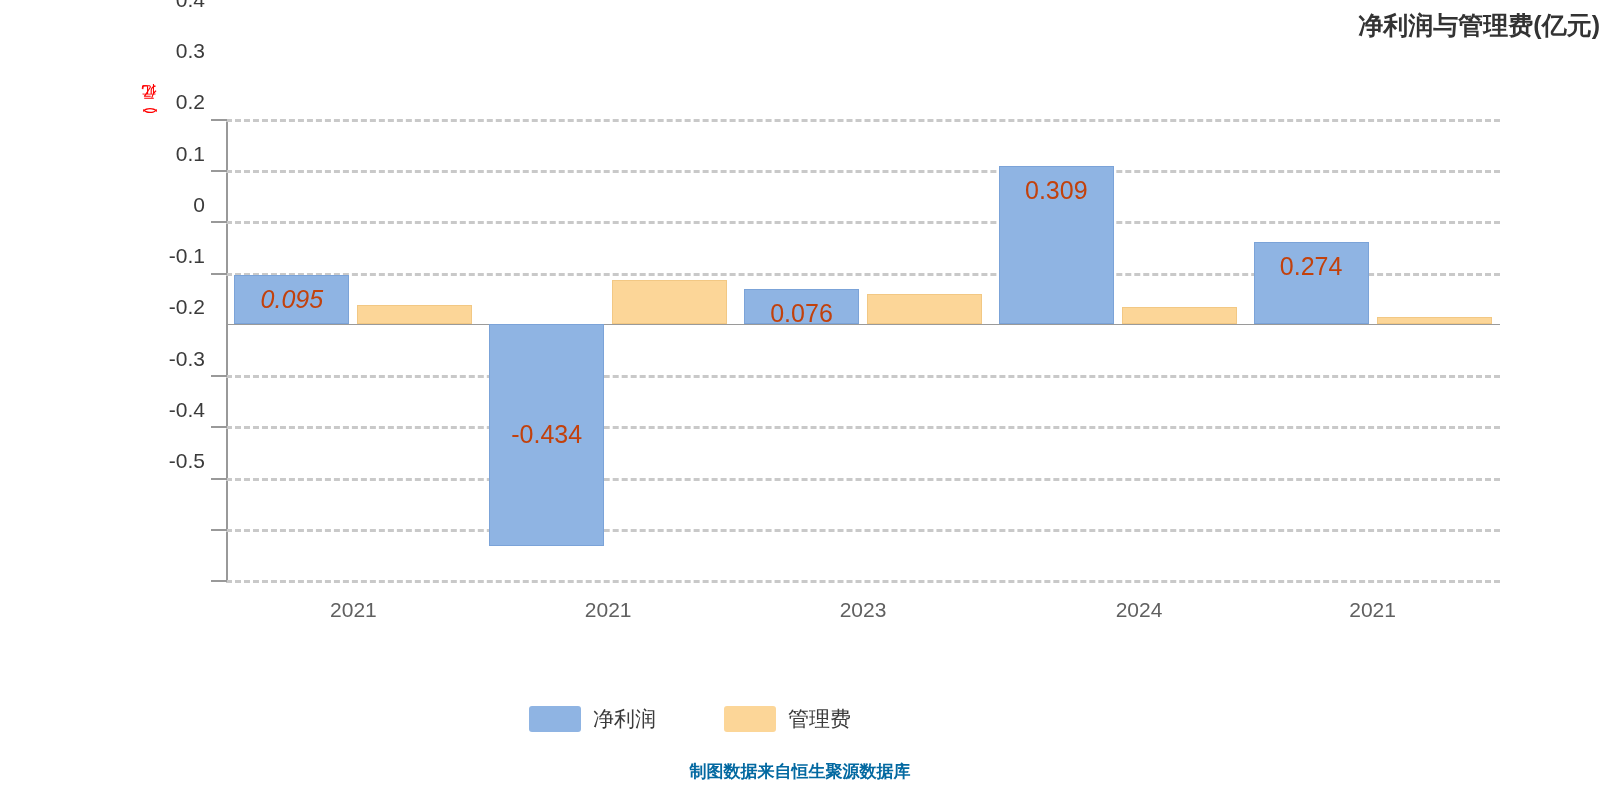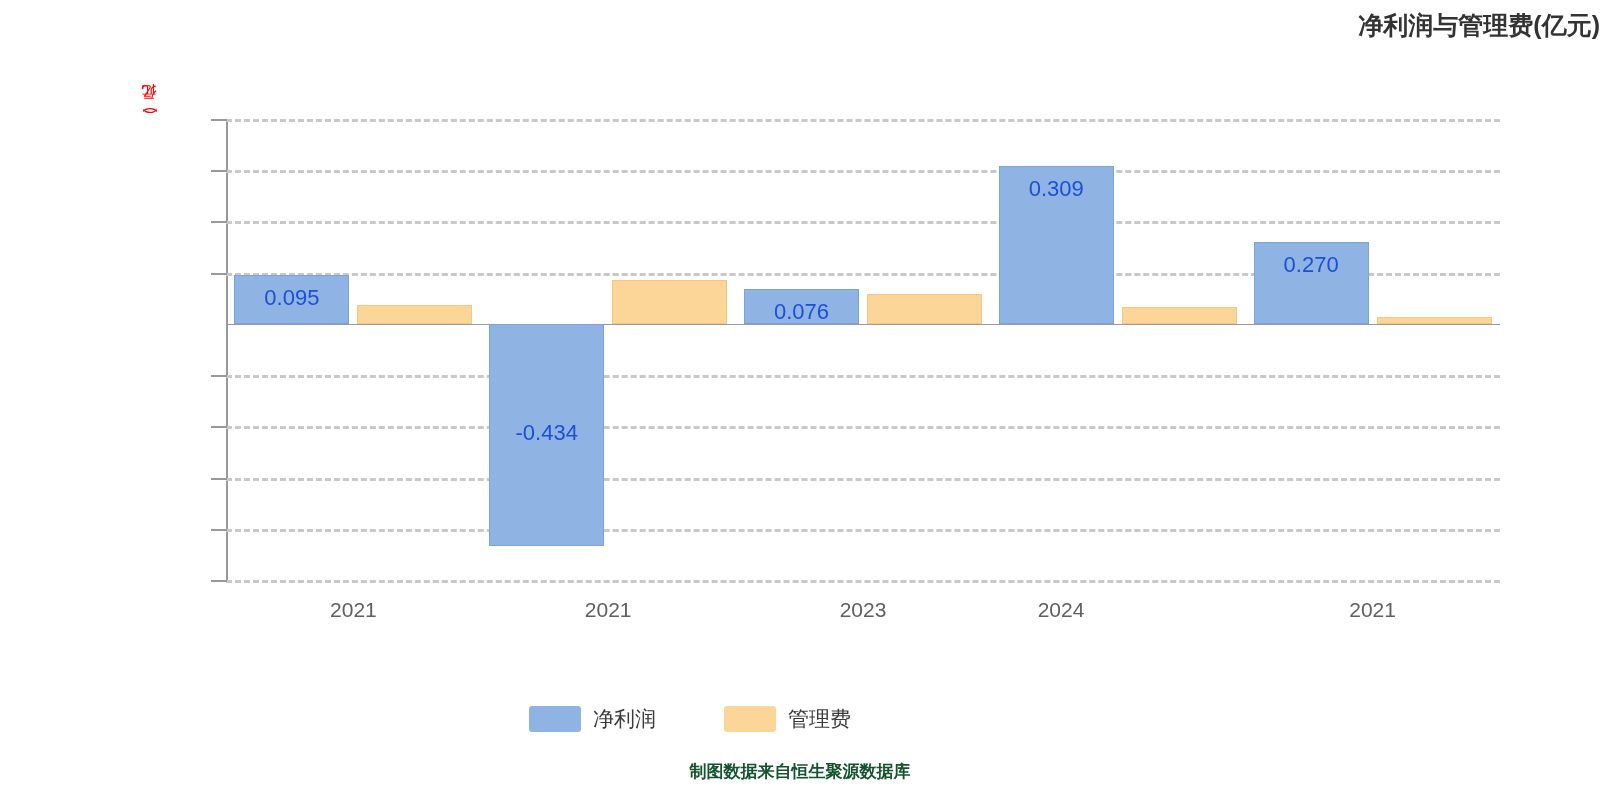--- a/index.html
+++ b/index.html
@@ -112,22 +112,22 @@
     background: #8fb4e3;
     border: 1px solid #7ba3d8;
   }
   .bar.adm {
     background: #fcd698;
     border: 1px solid #f2c884;
   }
 
   .bar-label {
     position: absolute;
-    font-size: 22px;
-    color: #1d4ed8;
+    font-size: 25px;
+    color: #c2410c;
     text-align: center;
     white-space: nowrap;
     transform: translateX(-50%);
   }
 
   
   .x-label {
     position: absolute;
     top: 598px;
     font-size: 21px;
@@ -180,69 +180,81 @@
 <body>
 
 <div class="chart-root">
 
   <div class="chart-title">净利润与管理费(亿元)</div>
 
   <div class="y-unit-label">(亿元)</div>
 
   <div class="y-axis-spine"></div>
 
+  <div class="y-label-holder" id="y-labels">
+      <div class="y-label" style="top: 0px;">0.4</div>
+      <div class="y-label" style="top: 51.2222px;">0.3</div>
+      <div class="y-label" style="top: 102.444px;">0.2</div>
+      <div class="y-label" style="top: 153.667px;">0.1</div>
+      <div class="y-label" style="top: 204.889px;">0</div>
+      <div class="y-label" style="top: 256.111px;">-0.1</div>
+      <div class="y-label" style="top: 307.333px;">-0.2</div>
+      <div class="y-label" style="top: 358.556px;">-0.3</div>
+      <div class="y-label" style="top: 409.778px;">-0.4</div>
+      <div class="y-label" style="top: 461px;">-0.5</div>
+    </div>
 
   <div class="plot-wrap" id="plot">
       <div class="grid-line" style="top: 0px;"></div>
       <div class="grid-line" style="top: 51.2222px;"></div>
       <div class="grid-line" style="top: 102.444px;"></div>
       <div class="grid-line" style="top: 153.667px;"></div>
       <div class="grid-line zero" style="top: 204.889px;"></div>
       <div class="grid-line" style="top: 256.111px;"></div>
       <div class="grid-line" style="top: 307.333px;"></div>
       <div class="grid-line" style="top: 358.556px;"></div>
       <div class="grid-line" style="top: 409.778px;"></div>
       <div class="grid-line" style="top: 461px;"></div>
       <div class="bar net" style="left: 8.4px; top: 156.228px; width: 115px; height: 48.6611px;"></div>
-      <div class="bar-label" style="left: 65.9px; top: 166.228px;">0.095</div>
+      <div class="bar-label" style="left: 65.9px; top: 166.228px; font-style: italic;">0.095</div>
       <div class="bar adm" style="left: 131.4px; top: 186.449px; width: 115px; height: 18.44px;"></div>
       <div class="bar net" style="left: 263.2px; top: 204.889px; width: 115px; height: 222.304px;"></div>
       <div class="bar-label" style="left: 320.7px; top: 301px;">-0.434</div>
       <div class="bar adm" style="left: 386.2px; top: 160.838px; width: 115px; height: 44.0511px;"></div>
       <div class="bar net" style="left: 518px; top: 170.058px; width: 115px; height: 34.8311px;"></div>
       <div class="bar-label" style="left: 575.5px; top: 180.058px;">0.076</div>
       <div class="bar adm" style="left: 641px; top: 174.668px; width: 115px; height: 30.2211px;"></div>
       <div class="bar net" style="left: 772.8px; top: 46.6122px; width: 115px; height: 158.277px;"></div>
       <div class="bar-label" style="left: 830.3px; top: 56.6122px;">0.309</div>
       <div class="bar adm" style="left: 895.8px; top: 188.498px; width: 115px; height: 16.3911px;"></div>
       <div class="bar net" style="left: 1027.6px; top: 123.446px; width: 115px; height: 81.4433px;"></div>
-      <div class="bar-label" style="left: 1085.1px; top: 133.446px;">0.270</div>
+      <div class="bar-label" style="left: 1085.1px; top: 133.446px;">0.274</div>
       <div class="bar adm" style="left: 1150.6px; top: 197.718px; width: 115px; height: 7.17111px;"></div>
     </div>
 
   <div id="x-labels">
       <div class="x-label" style="left: 353.4px;">2021</div>
       <div class="x-label" style="left: 608.2px;">2021</div>
       <div class="x-label" style="left: 863px;">2023</div>
-      <div class="x-label" style="left: 1061px;">2024</div>
+      <div class="x-label" style="left: 1139px;">2024</div>
       <div class="x-label" style="left: 1372.6px;">2021</div>
     </div>
 
   <div class="legend" id="legend">
       <div class="legend-item">
         <span class="legend-swatch" style="background: rgb(143, 180, 227);"></span>
         <span class="legend-text">净利润</span>
       </div>
       <div class="legend-item">
         <span class="legend-swatch" style="background: rgb(252, 214, 152);"></span>
         <span class="legend-text">管理费</span>
       </div>
     </div>
 
-  <div class="footer-note" style="color: #14532d;">制图数据来自恒生聚源数据库</div>
+  <div class="footer-note" style="color: #0369a1;">制图数据来自恒生聚源数据库</div>
 
 <div class="y-tick" style="top: 119px;"></div>
     <div class="y-tick" style="top: 170.222px;"></div>
     <div class="y-tick" style="top: 221.444px;"></div>
     <div class="y-tick" style="top: 272.667px;"></div>
     <div class="y-tick" style="top: 375.111px;"></div>
     <div class="y-tick" style="top: 426.333px;"></div>
     <div class="y-tick" style="top: 477.556px;"></div>
     <div class="y-tick" style="top: 528.778px;"></div>
     <div class="y-tick" style="top: 580px;"></div>

